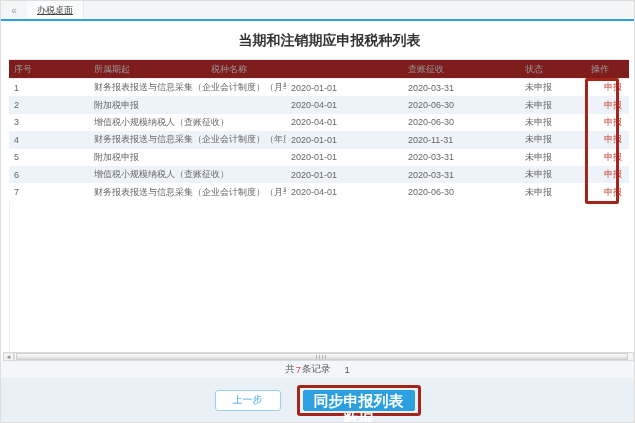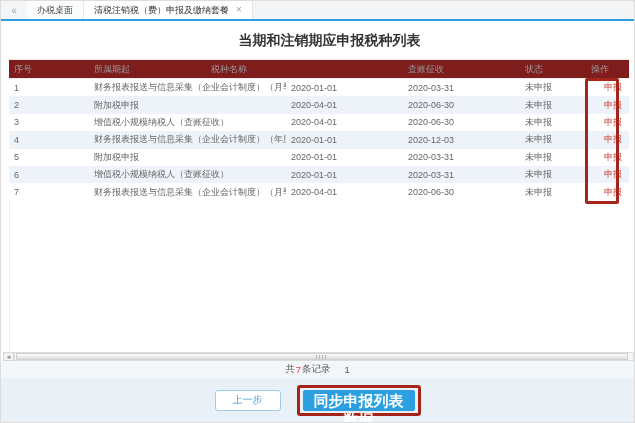--- a/index.html
+++ b/index.html
@@ -5,21 +5,21 @@
   html,body{margin:0;padding:0;background:#fff;}
   *{box-sizing:border-box;font-family:"Liberation Sans","DejaVu Sans",sans-serif;}
   .screen{position:relative;width:635px;height:423px;background:#fff;overflow:hidden;border:1px solid #ddd;}
 
   
   .tabbar{position:absolute;top:0;left:0;right:0;height:20px;background:#f3f5f7;
           border-bottom:2px solid #2b9fe0;display:flex;align-items:stretch;}
   .chevrons{width:26px;display:flex;align-items:center;justify-content:center;
             color:#9aa3ab;font-size:10px;cursor:pointer;}
   .tab{display:flex;align-items:center;padding:1px 10px;font-size:9px;color:#444;
-       background:#fbfcfd;border-right:1px solid #e4e8eb;cursor:pointer;white-space:nowrap;}
+       background:#fbfcfd;border-right:1px solid #e4e8eb;cursor:pointer;white-space:nowrap;text-decoration:underline;}
   .tab.active{background:#fff;color:#333;}
   .tab .close{margin-left:7px;color:#9aa3ab;font-size:10px;line-height:1;}
 
   
   .title{position:absolute;top:31px;left:12px;width:100%;text-align:center;
          font-size:14px;font-weight:bold;color:#333;margin:0;}
 
   
   .table{position:absolute;left:8px;top:58px;width:620px;}
   .thead{display:flex;align-items:center;height:20px;background:#7f1d1d;color:#999;
@@ -66,24 +66,20 @@
 </head>
 <body>
 
 <div class="screen">
 
   <div class="tabbar">
     <span class="chevrons">«</span>
     <div class="tab">
       <span>办税桌面</span>
     </div>
-    <div class="tab active">
-      <span>清税注销税（费）申报及缴纳套餐</span>
-      <span class="close">×</span>
-    </div>
   </div>
 
   <h1 class="title">当期和注销期应申报税种列表</h1>
 
   <div class="table-frame"></div>
   <div class="table">
     <div class="thead">
       <span class="cell c1">序号</span>
       <span class="cell c3">所属期起</span>
       <span class="cell c2">税种名称</span>
@@ -113,21 +109,21 @@
       <span class="cell c2">增值税小规模纳税人（查账征收）</span>
       <span class="cell c3">2020-04-01</span>
       <span class="cell c4">2020-06-30</span>
       <span class="cell c5">未申报</span>
       <span class="cell c6 action-link">申报</span>
     </div>
         <div class="row alt">
       <span class="cell c1">4</span>
       <span class="cell c2">财务报表报送与信息采集（企业会计制度）（年度）</span>
       <span class="cell c3">2020-01-01</span>
-      <span class="cell c4">2020-12-03</span>
+      <span class="cell c4">2020-11-31</span>
       <span class="cell c5">未申报</span>
       <span class="cell c6 action-link">申报</span>
     </div>
         <div class="row">
       <span class="cell c1">5</span>
       <span class="cell c2">附加税申报</span>
       <span class="cell c3">2020-01-01</span>
       <span class="cell c4">2020-03-31</span>
       <span class="cell c5">未申报</span>
       <span class="cell c6 action-link">申报</span>

